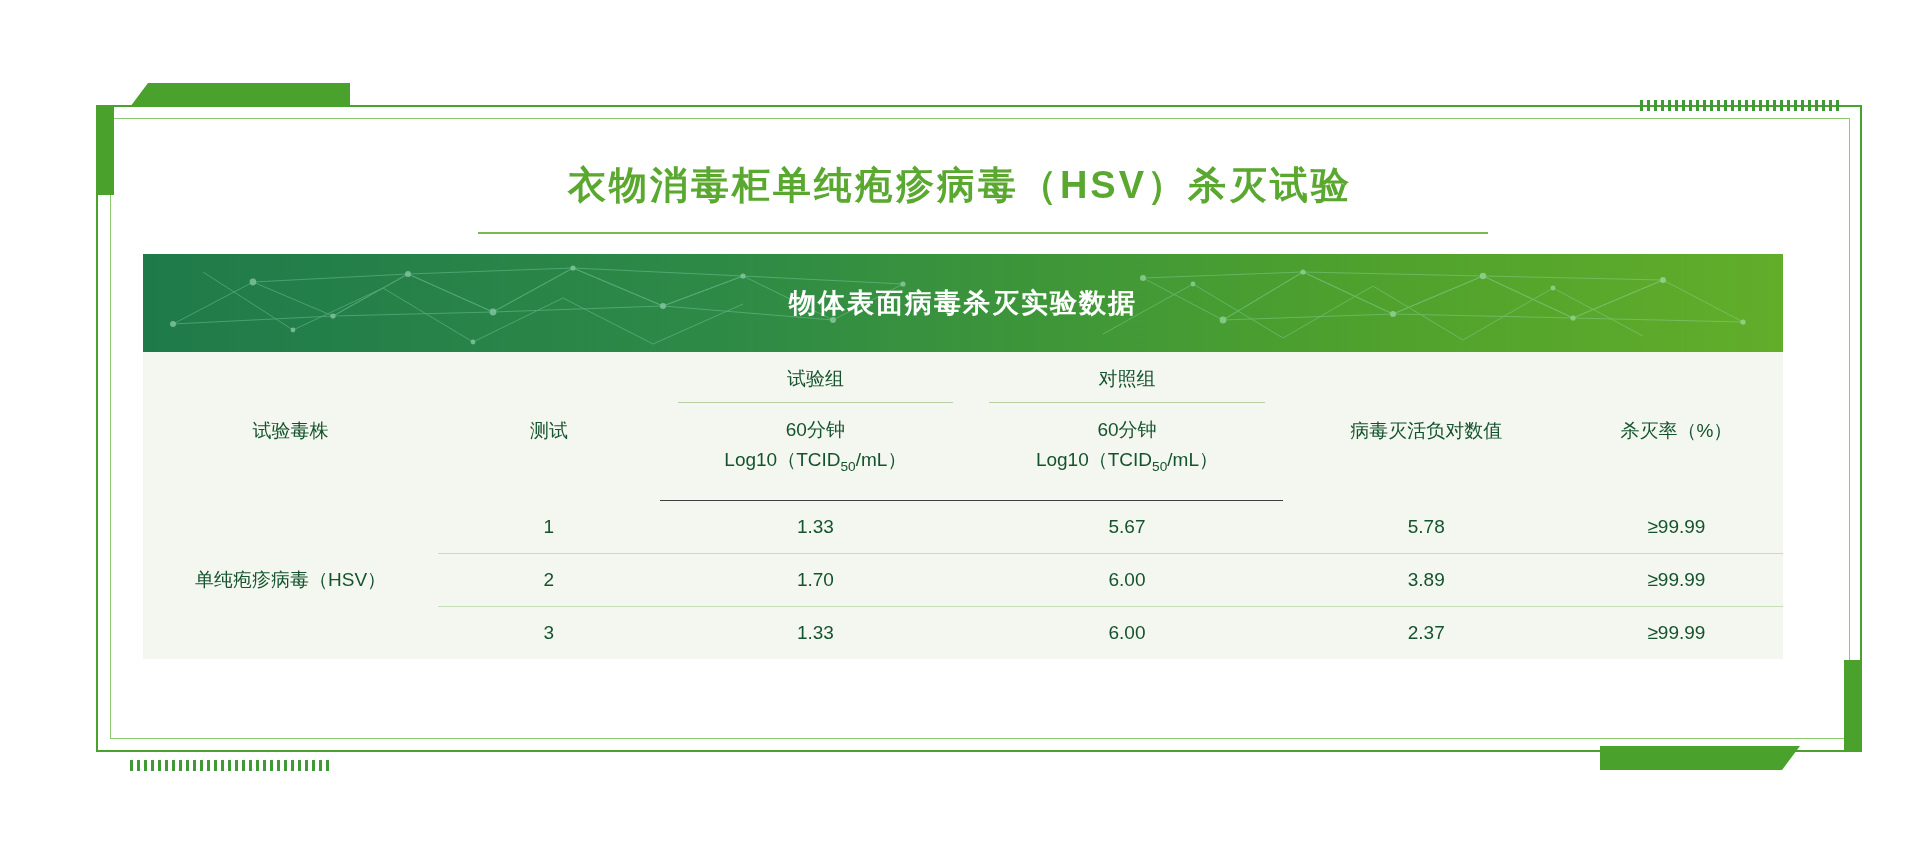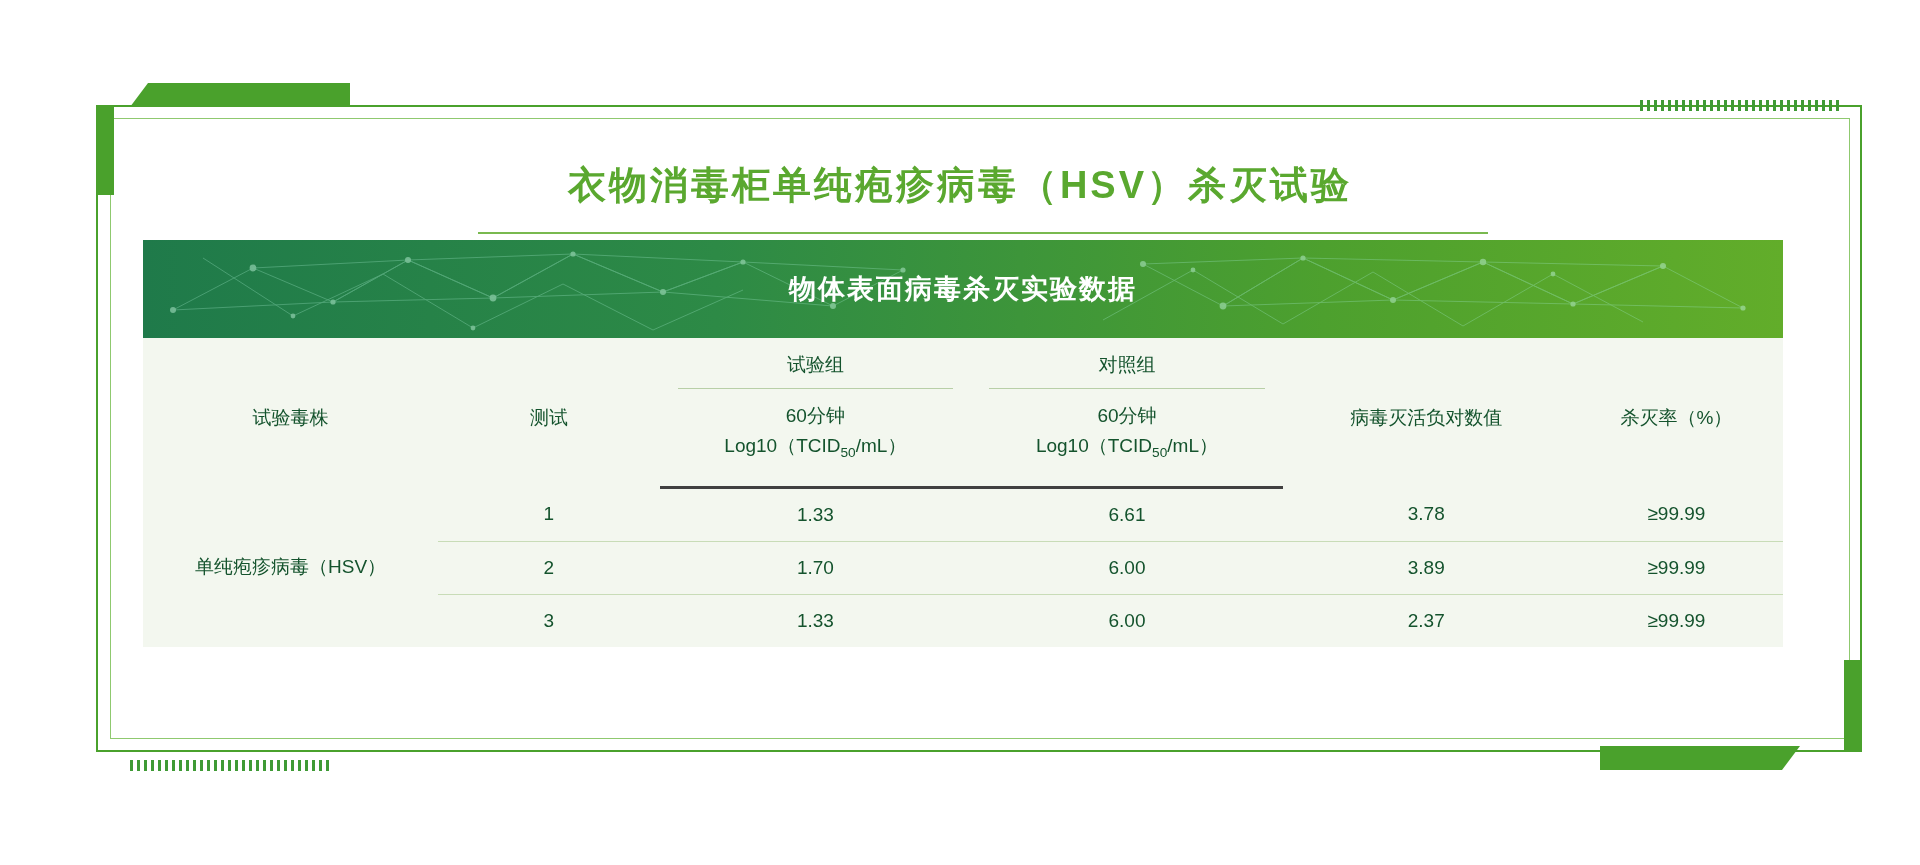--- a/index.html
+++ b/index.html
@@ -114,21 +114,21 @@
     top: 232px;
     width: 1010px;
     height: 2px;
     background: #79b94f;
   }
 
   
   .table-wrap {
     position: absolute;
     left: 143px;
-    top: 240px;
+    top: 254px;
     width: 1640px;
   }
 
   .table-banner {
     position: relative;
     height: 98px;
     background: linear-gradient(to right, #1f7a4a 0%, #2d8a46 35%, #4da02e 72%, #62ad2a 100%);
     overflow: hidden;
   }
   .banner-net {
@@ -186,21 +186,21 @@
     line-height: 30px;
     padding: 8px 0 18px 0;
   }
   .hdr-tall {
     font-size: 19px;
   }
 
   .sub { font-size: 0.72em; vertical-align: sub; text-align: right; }
 
   .hdr-bottom-border td {
-    border-bottom: 3px solid #404040;
+    border-bottom: 1px solid #404040;
   }
 
   tr.body-row td {
     height: 50px;
     border-bottom: 1px solid #c8dcb7;
   }
   tr.body-row:last-child td {
     border-bottom: none;
   }
   td.strain-cell {
@@ -300,22 +300,22 @@
           <td class="hdr-sub">
             <div>60分钟</div>
             <div><span>Log10（TCID</span><span class="sub">50</span><span>/mL）</span></div>
           </td>
         </tr>
 
         <tr class="body-row">
           <td rowspan="3" class="strain-cell">单纯疱疹病毒（HSV）</td>
           <td>1</td>
           <td>1.33</td>
-          <td>6.61</td>
-          <td>3.78</td>
+          <td>5.67</td>
+          <td>5.78</td>
           <td>≥99.99</td>
         </tr>
         <tr class="body-row">
           <td>2</td>
           <td>1.70</td>
           <td>6.00</td>
           <td>3.89</td>
           <td>≥99.99</td>
         </tr>
         <tr class="body-row">

